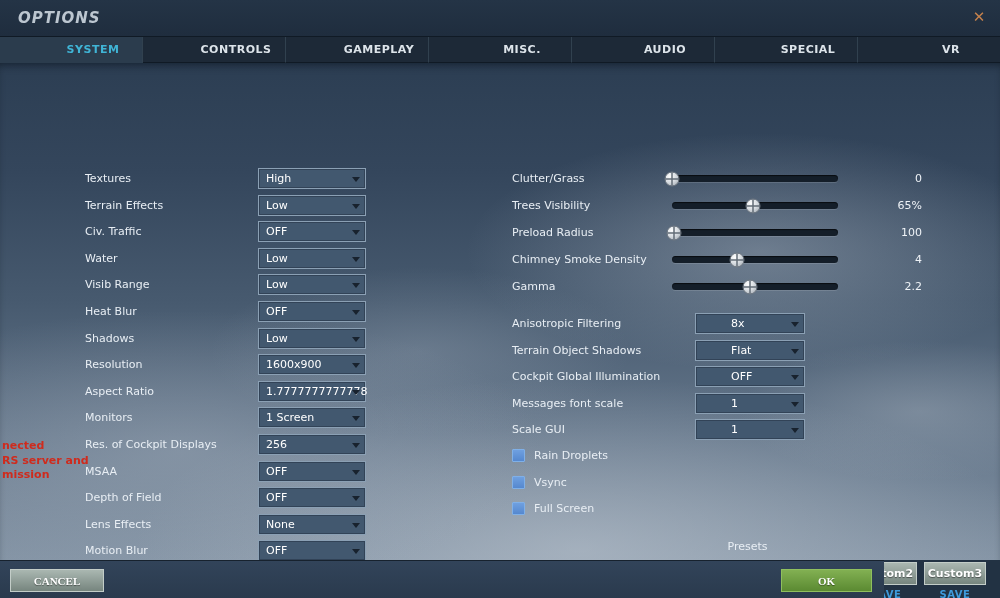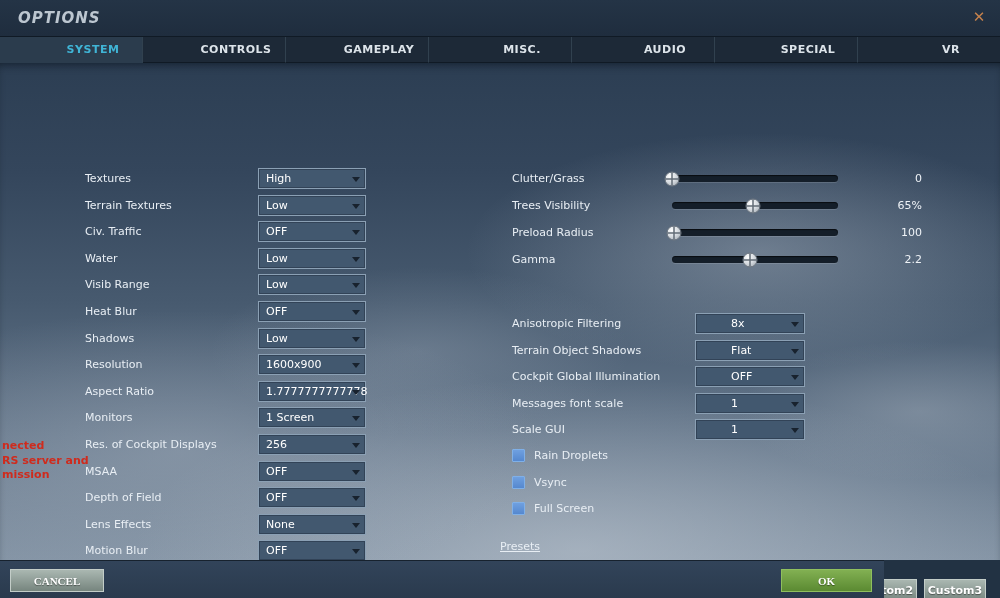--- a/index.html
+++ b/index.html
@@ -102,21 +102,21 @@
   
   #checkboxes { position:absolute; left:512px; top:382px; width:250px; gap:5.5px; }
   .checkbox {
     width:13px; height:13px; margin-right:9px; cursor:pointer;
     background:linear-gradient(#6fa0e0,#5588cf);
     border:1px solid #7fb0e8; border-radius:1px;
   }
 
   
   #presets { position:absolute; left:500px; top:477px; width:495px; }
-  .presets-title { text-align:left; margin-bottom:26px; color:#e8eef4;text-decoration:underline; }
+  .presets-title { text-align:center; margin-bottom:9px; color:#e8eef4; }
   .preset-row { display:flex; gap:7px; padding-left:10px; }
   .preset-col { display:flex; flex-direction:column; align-items:center; }
   .btn {
     height:23px; display:flex; align-items:center; justify-content:center;
     background:linear-gradient(#aab7b1,#76857e);
     border:1px solid #c3cdc8; color:#fff; font-weight:bold; font-size:11px;
     text-shadow:0 1px 1px rgba(0,0,0,.45); cursor:pointer;
   }
   .preset-col .btn { width:62px; }
   .save-link {
@@ -198,21 +198,21 @@
 
         <div class="row">
           <span class="lbl">Textures</span>
           <div class="dropdown">
             <span>High</span>
             <span class="arrow"></span>
           </div>
         </div>
 
         <div class="row">
-          <span class="lbl">Terrain Textures</span>
+          <span class="lbl">Terrain Effects</span>
           <div class="dropdown">
             <span>Low</span>
             <span class="arrow"></span>
           </div>
         </div>
 
         <div class="row">
           <span class="lbl">Civ. Traffic</span>
           <div class="dropdown">
             <span>OFF</span>
@@ -352,20 +352,27 @@
         </div>
 
         <div class="row">
           <span class="lbl">Preload Radius</span>
           <div class="track">
             <div class="handle" style="left: 1%;"></div>
           </div>
           <span class="slider-val">100</span>
         </div>
 
+        <div class="row">
+          <span class="lbl">Chimney Smoke Density</span>
+          <div class="track">
+            <div class="handle" style="left: 39%;"></div>
+          </div>
+          <span class="slider-val">4</span>
+        </div>
 
         <div class="row">
           <span class="lbl">Gamma</span>
           <div class="track">
             <div class="handle" style="left: 47%;"></div>
           </div>
           <span class="slider-val">2.2</span>
         </div>
       </div>
 

